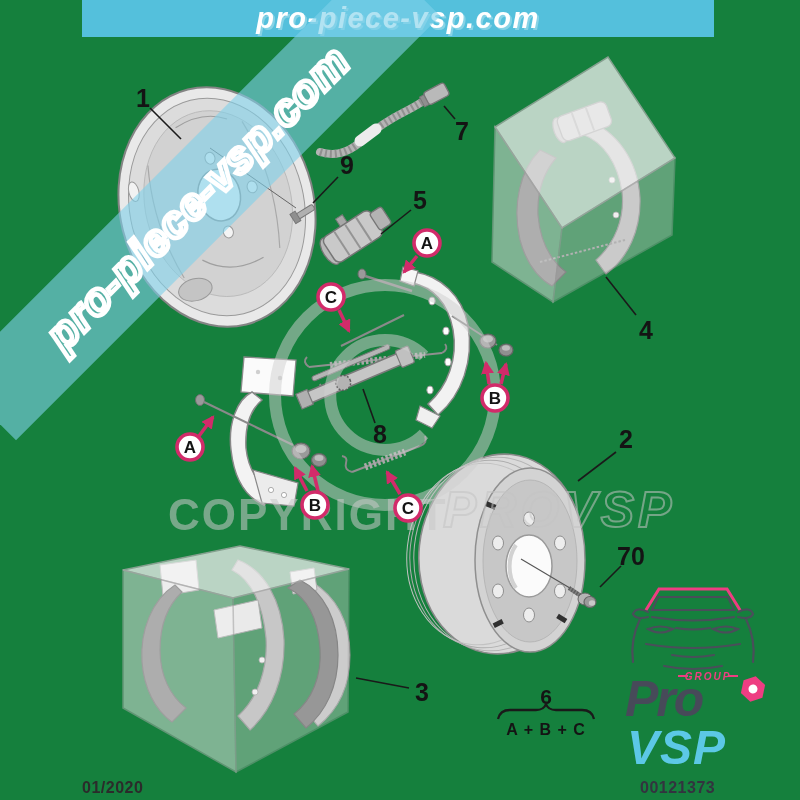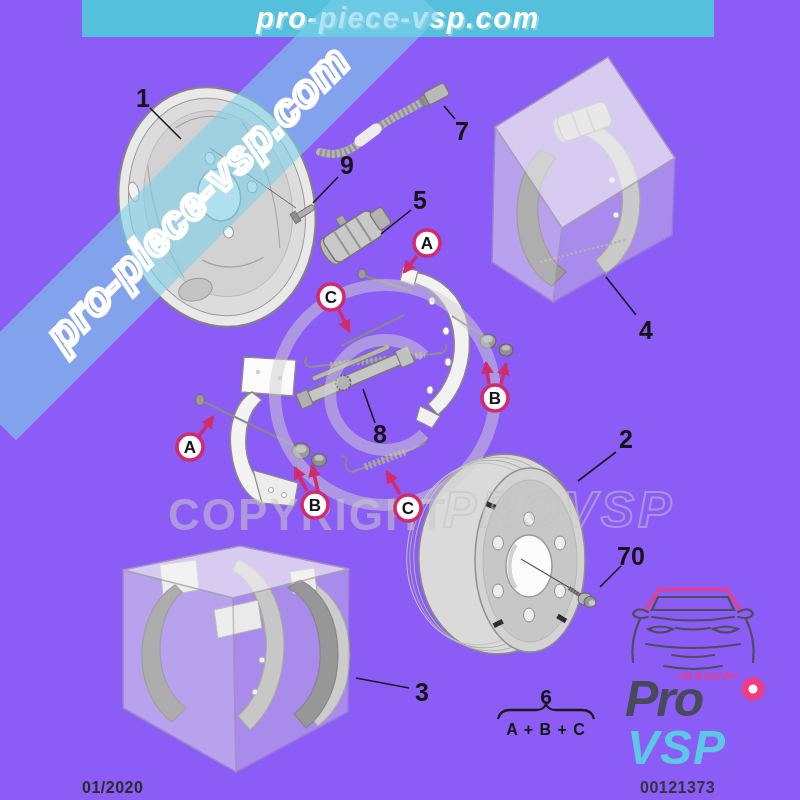--- a/index.html
+++ b/index.html
@@ -1,16 +1,16 @@
 <!DOCTYPE html>
 <html><head>
 <meta charset="utf-8">
 <style>
   html,body{margin:0;padding:0;}
-  .page{position:relative;width:800px;height:800px;background:#8b5cf6;overflow:hidden;
+  .page{position:relative;width:800px;height:800px;background:#15803d;overflow:hidden;
         font-family:"Liberation Sans",sans-serif;}
   .banner{position:absolute;left:82px;top:0;width:632px;height:37px;background:#54c0dc;
           display:flex;align-items:center;justify-content:center;}
   .banner span{color:#fff;font-style:italic;font-weight:900;font-size:29px;letter-spacing:1.5px;
           text-shadow:2px 2px 0 rgba(255,255,255,0.30);}
   svg.scene{position:absolute;left:0;top:0;width:800px;height:800px;}
   text{font-family:"Liberation Sans",sans-serif;}
   .plabel{font-size:25px;font-weight:bold;fill:#141414;}
   .leader{stroke:#1a1a1a;stroke-width:1.6;fill:none;}
   .thin{stroke:#666;stroke-width:1;fill:none;}

